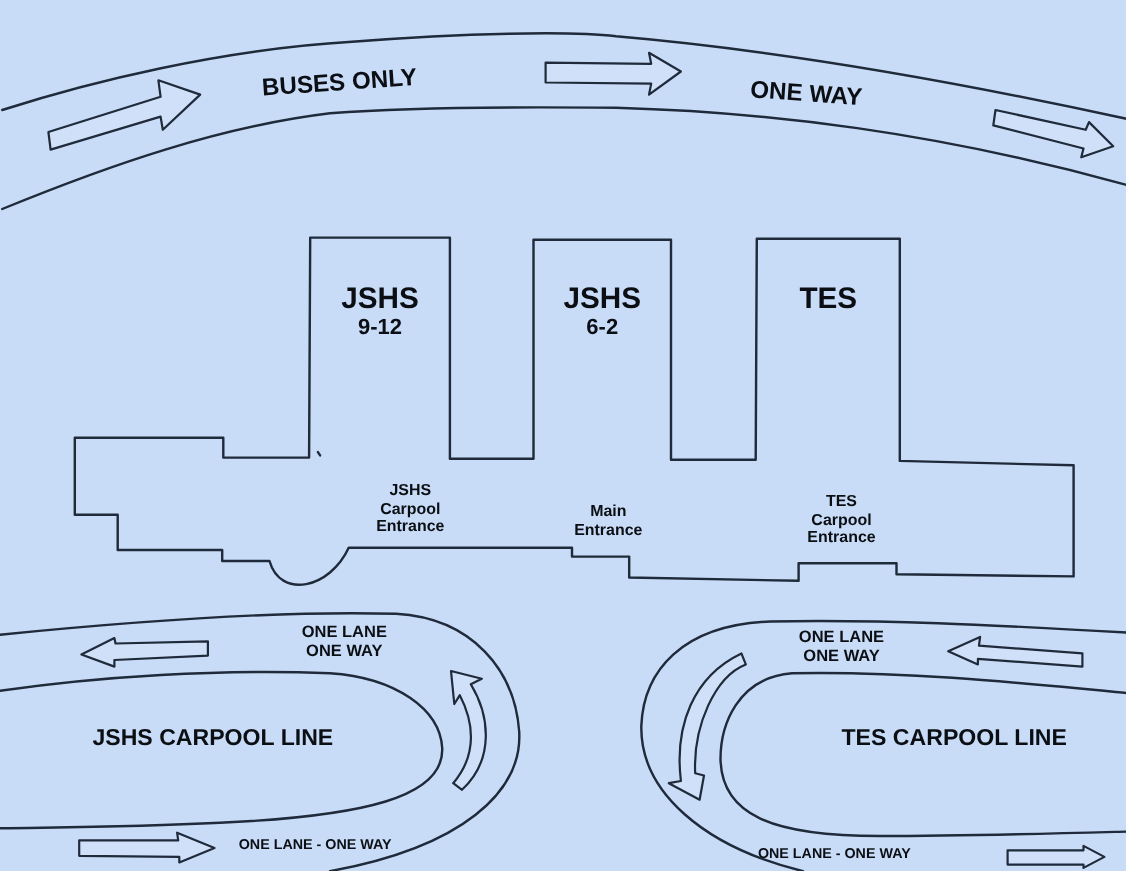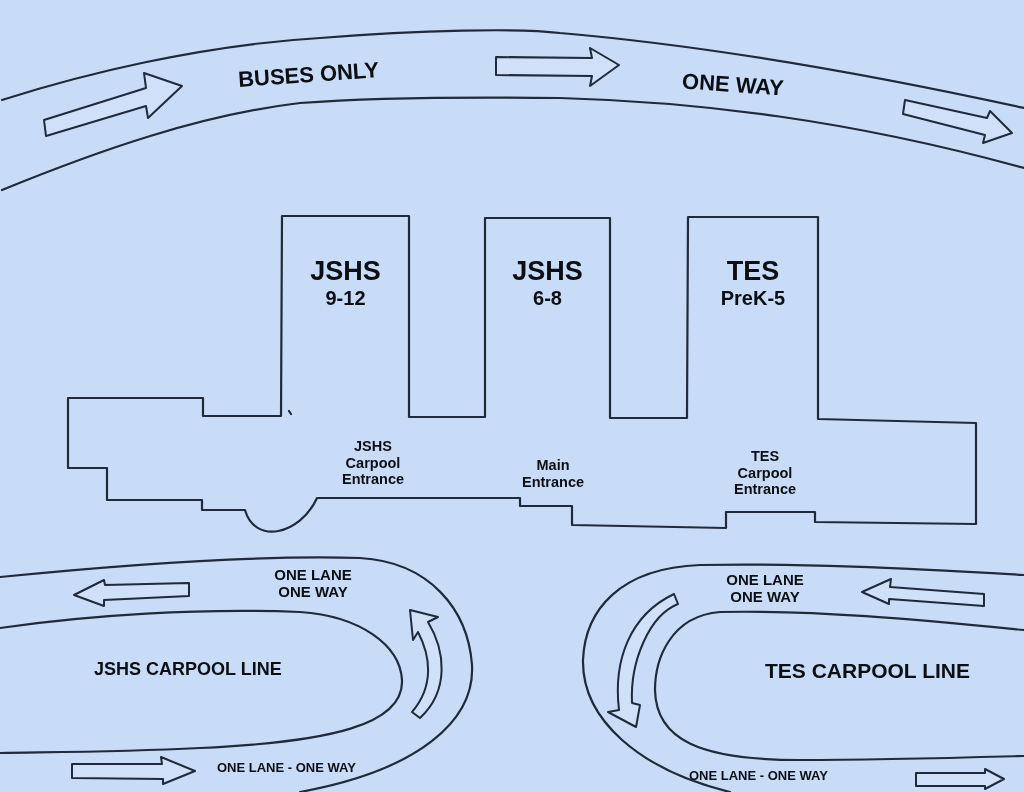--- a/index.html
+++ b/index.html
@@ -53,25 +53,24 @@
 
 <div class="lbl big" style="left:238px;top:62px;transform:rotate(-4deg);">BUSES ONLY</div>
 <div class="lbl big" style="left:682px;top:72px;transform:rotate(4deg);">ONE WAY</div>
 
 <div style="position:absolute;left:282px;top:256px;width:127px;">
   <div class="lbl wing-title" style="position:static;">JSHS</div>
   <div class="lbl wing-sub" style="position:static;">9-12</div>
 </div>
 <div style="position:absolute;left:485px;top:256px;width:125px;">
   <div class="lbl wing-title" style="position:static;">JSHS</div>
-  <div class="lbl wing-sub" style="position:static;">6-8</div>
+  <div class="lbl wing-sub" style="position:static;">6-2</div>
 </div>
 <div style="position:absolute;left:688px;top:256px;width:130px;">
   <div class="lbl wing-title" style="position:static;">TES</div>
-  <div class="lbl wing-sub" style="position:static;">PreK-5</div>
 </div>
 
 <div style="position:absolute;left:323px;top:438px;width:100px;">
   <div class="lbl small" style="position:static;">JSHS</div>
   <div class="lbl small" style="position:static;">Carpool</div>
   <div class="lbl small" style="position:static;">Entrance</div>
 </div>
 <div style="position:absolute;left:503px;top:457px;width:100px;">
   <div class="lbl small" style="position:static;">Main</div>
   <div class="lbl small" style="position:static;">Entrance</div>
@@ -79,21 +78,21 @@
 <div style="position:absolute;left:715px;top:448px;width:100px;">
   <div class="lbl small" style="position:static;">TES</div>
   <div class="lbl small" style="position:static;">Carpool</div>
   <div class="lbl small" style="position:static;">Entrance</div>
 </div>
 
 <div style="position:absolute;left:258px;top:566px;width:110px;">
   <div class="lbl lane" style="position:static;">ONE LANE</div>
   <div class="lbl lane" style="position:static;">ONE WAY</div>
 </div>
-<div class="lbl big" style="left:84px;top:659px;font-size:18px;margin-left:10px;">JSHS CARPOOL LINE</div>
+<div class="lbl big" style="left:84px;top:659px;font-size:21px;">JSHS CARPOOL LINE</div>
 <div class="lbl lane-s" style="left:217px;top:761px;">ONE LANE - ONE WAY</div>
 
 <div style="position:absolute;left:710px;top:571px;width:110px;">
   <div class="lbl lane" style="position:static;">ONE LANE</div>
   <div class="lbl lane" style="position:static;">ONE WAY</div>
 </div>
 <div class="lbl big" style="left:717px;top:659px;font-size:21px;margin-left:48px;">TES CARPOOL LINE</div>
 <div class="lbl lane-s" style="left:689px;top:769px;">ONE LANE - ONE WAY</div>
 
 </body></html>

